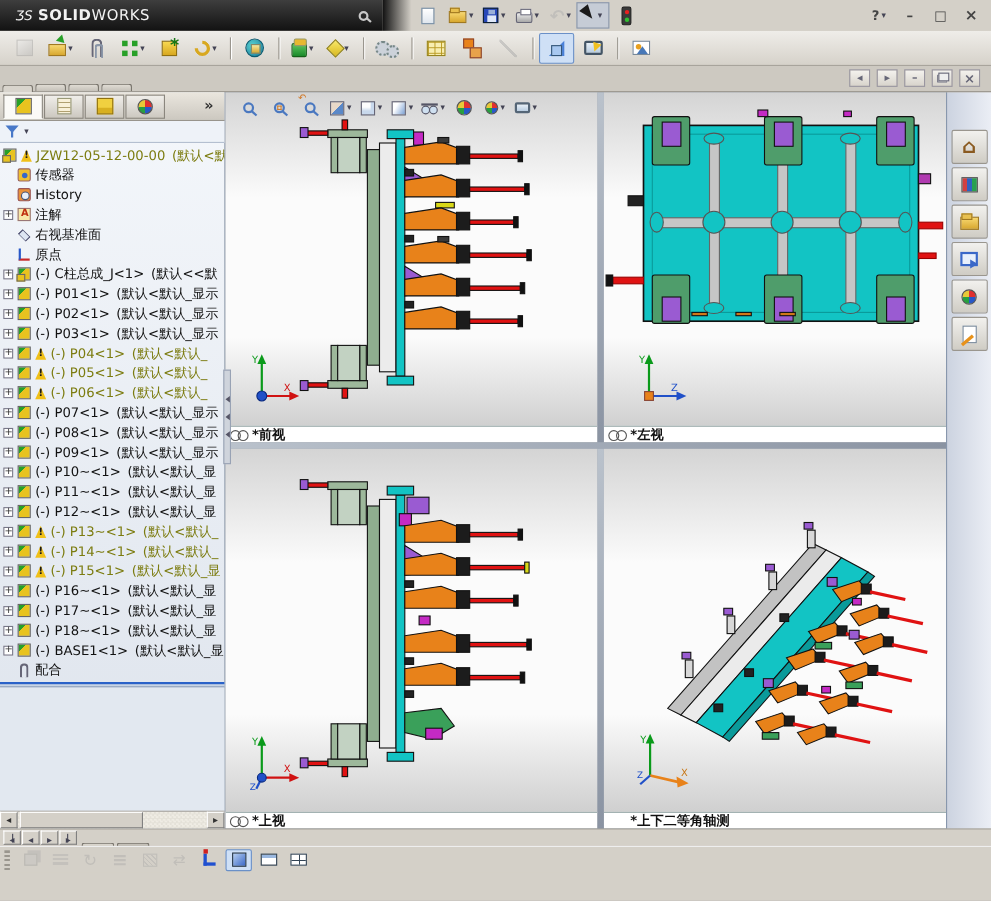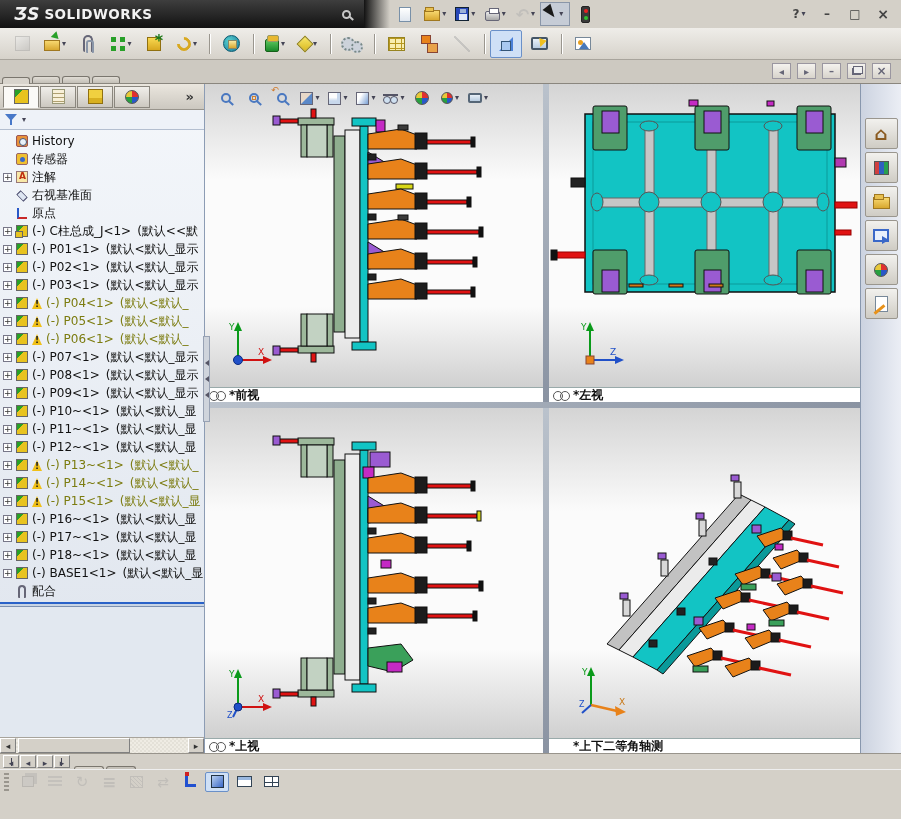--- a/index.html
+++ b/index.html
@@ -6,23 +6,23 @@
 body{margin:0;background:#888;font-family:"DejaVu Sans","Liberation Sans",sans-serif}
 #app{position:relative;width:901px;height:819px;background:#d4d0c8;font-size:12px;overflow:hidden;color:#111}
 button{font:inherit;background:none;border:none;cursor:default}
 
 
 .titlebar{height:28px;display:flex;align-items:stretch;background:#d4d0c8}
 .tb-dark{display:flex;align-items:center;background:linear-gradient(#3e3e3e,#121212);padding-right:6px}
 .tb-fade{width:26px;background:linear-gradient(90deg,#121212,#d4d0c8)}
 .redstrip{width:6px;background:#c00;flex:none}
 .logo{display:flex;align-items:center;color:#f2f2f2;margin:0 24px 0 8px;white-space:nowrap}
-.logo-mark{font-style:italic;font-weight:bold;font-size:17px;margin-right:5px}
+.logo-mark{font-style:italic;font-weight:normal;font-size:12px;margin-right:5px}
 .logo-solid{font-weight:bold;font-size:13.5px;letter-spacing:.5px}
-.logo-works{font-weight:bold;font-size:13.5px;letter-spacing:.5px}
+.logo-works{font-weight:normal;font-size:13.5px;letter-spacing:.5px}
 .menus{display:flex;align-items:center;color:#e8e8e8}
 .menu{padding:0 11px;white-space:nowrap}
 .searchbtn{width:24px;height:24px;display:flex;align-items:center;justify-content:center;margin-left:4px;position:relative}
 .tb-light{flex:1;display:flex;align-items:center;background:#d4d0c8}
 .qbar,.wctl{display:flex;align-items:center}
 .qb{width:30px;height:24px;display:flex;align-items:center;justify-content:center;gap:2px;position:relative}
 .qb.pressed{border:1px solid #8a96a8;background:#c6ccd6}
 .wctl{margin-left:auto;margin-right:6px;gap:4px}
 .wbtn{width:24px;height:20px;display:flex;align-items:center;justify-content:center;gap:2px}
 .caret{font-size:8px;color:#445;line-height:1}
@@ -434,32 +434,39 @@
             </button>
           </div>
         <span class="pchevron">»</span>
       </div>
       <div class="filterrow">
         <span class="ico funnel"></span>
         <span class="caret">▾</span>
       </div>
       <div class="tree">
 
+      <div class="trow warn root">
+
+            <span class="ico ti ti-assembly"></span>
+            <span class="warnico"></span>
+            <span class="lbl">JZW12-05-12-00-00</span>
+            <span class="sfx">(默认&lt;默</span>
+          </div>
           <div class="trow">
             <span class="exp">+</span>
+            <span class="ico ti ti-sensor"></span>
+
+            <span class="lbl">传感器</span>
+            <span class="sfx"></span>
+          </div>
+          <div class="trow">
+            <span class="exp">+</span>
             <span class="ico ti ti-history"></span>
 
             <span class="lbl">History</span>
-            <span class="sfx"></span>
-          </div>
-          <div class="trow">
-            <span class="exp">+</span>
-            <span class="ico ti ti-sensor"></span>
-
-            <span class="lbl">传感器</span>
             <span class="sfx"></span>
           </div>
           <div class="trow expand">
             <span class="exp">+</span>
             <span class="ico ti ti-annot"></span>
 
             <span class="lbl">注解</span>
             <span class="sfx"></span>
           </div>
           <div class="trow">

